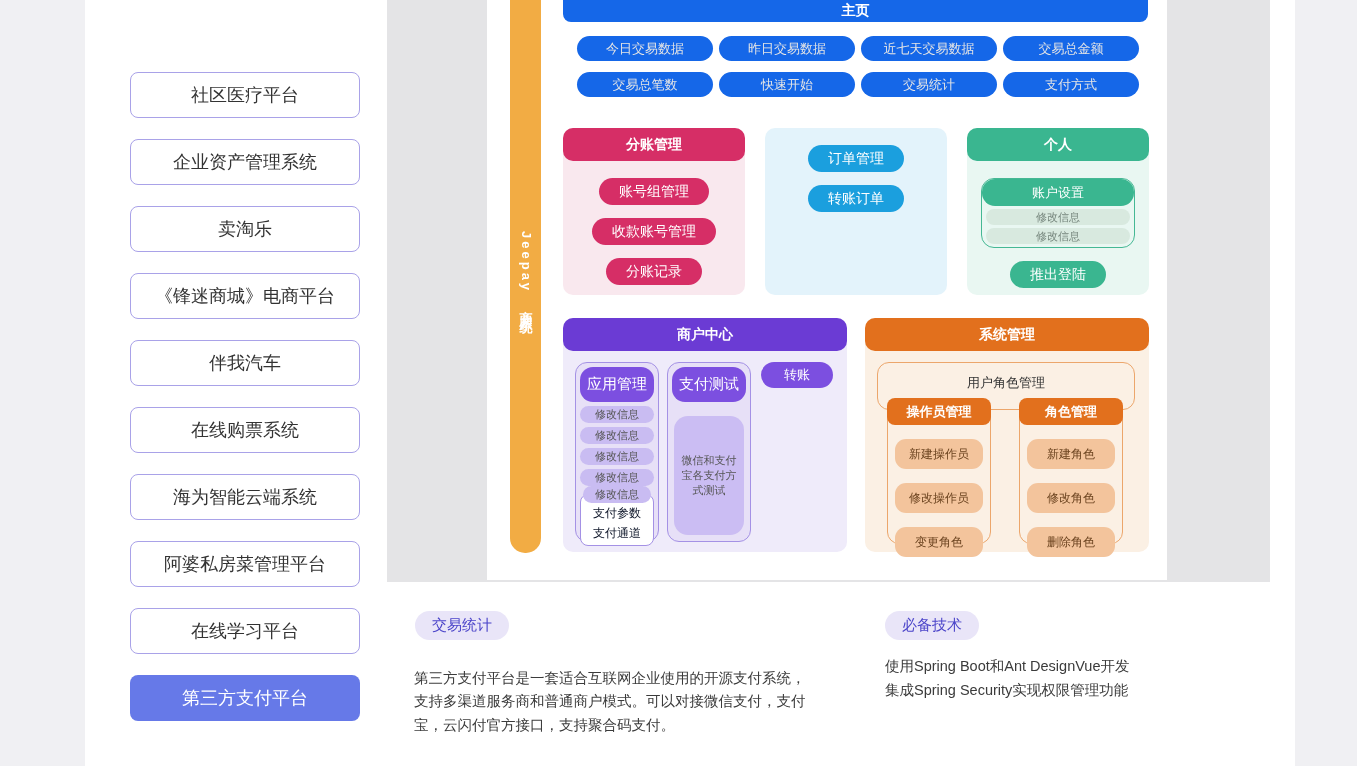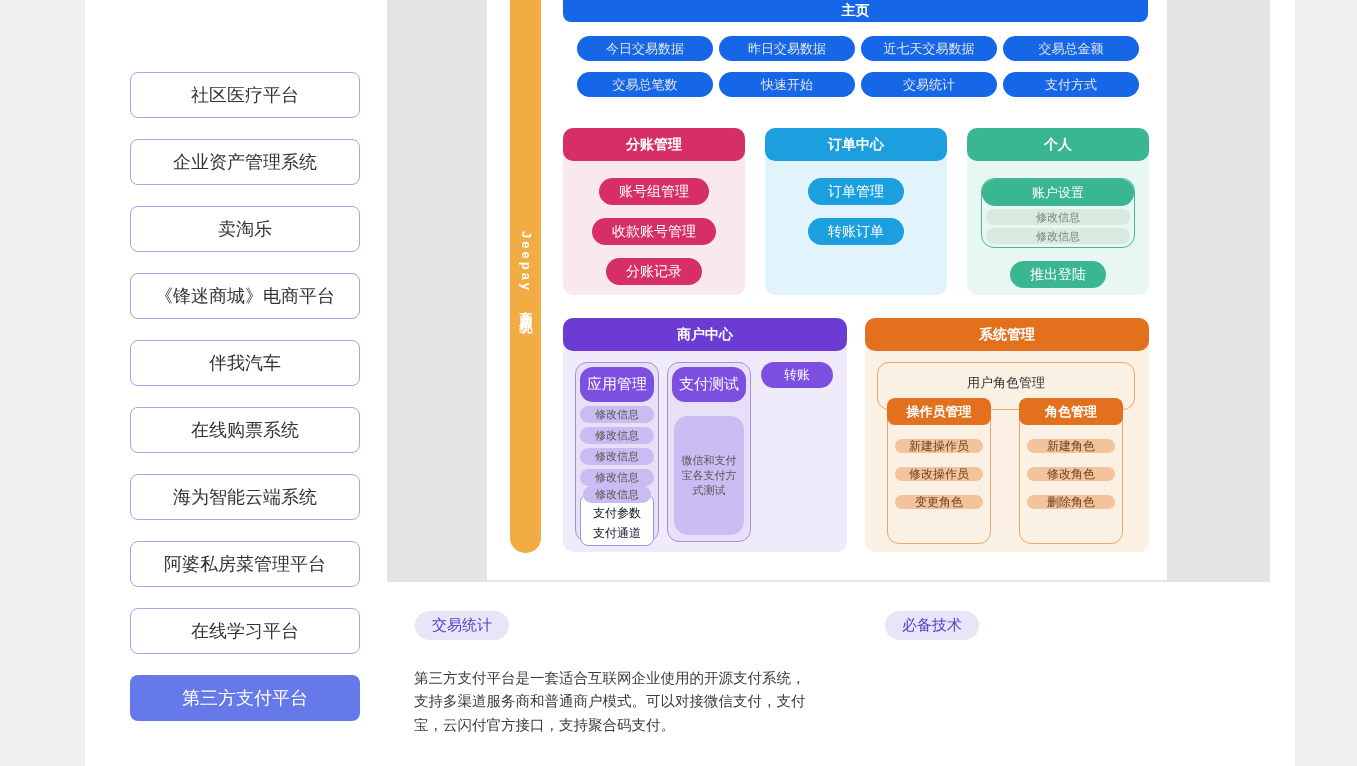--- a/index.html
+++ b/index.html
@@ -64,21 +64,21 @@
   .sec-system{left:378px;background:#fbf0e4;}
   .hdr-orange{background:#e2701d;}
   .group-box{position:absolute;left:12px;top:44px;width:258px;height:48px;border:1px solid #eca66b;
     border-radius:12px;box-sizing:border-box;text-align:center;padding-top:11px;font-size:13px;color:#333;}
   .scol{position:absolute;top:80px;bottom:8px;width:104px;background:#fbf0e4;border:1px solid #eca66b;
     border-radius:12px;box-sizing:border-box;}
   .scol-op{left:22px;} .scol-role{left:154px;}
   .scol-header{position:absolute;top:-1px;left:-1px;right:-1px;height:27px;background:#e2701d;
     border-radius:8px;color:#fff;font-size:13px;font-weight:bold;}
   .scol-items{display:flex;flex-direction:column;align-items:center;padding-top:40px;gap:14px;}
-  .spill{width:88px;height:14px;background:#f3c49c;border-radius:11px;color:#6b431f;font-size:12px;}
+  .spill{width:88px;height:30px;background:#f3c49c;border-radius:11px;color:#6b431f;font-size:12px;}
 
   .badge{position:absolute;height:29px;padding:0 17px;background:#e9e5f8;color:#4b44c9;
     border-radius:15px;font-size:15px;display:inline-flex;align-items:center;}
   .ov-badge{left:415px;top:611px;}
   .ov-text{position:absolute;left:414px;top:652px;width:400px;font-size:14.5px;color:#3b3b3b;line-height:23.5px;}
   .tech-badge{left:885px;top:611px;}
   .tech-lines{position:absolute;left:885px;top:655px;font-size:14.5px;color:#3b3b3b;line-height:23.5px;}
 </style>
 </head>
 <body>
@@ -119,21 +119,20 @@
       <div class="sec sec-ledger">
         <div class="sec-header hdr-pink flexc">分账管理</div>
         <div class="sec-body">
           <span class="pill pill-pink flexc">账号组管理</span>
           <span class="pill pill-pink flexc">收款账号管理</span>
           <span class="pill pill-pink flexc">分账记录</span>
         </div>
       </div>
 
       <div class="sec sec-orders">
-        <div class="sec-header hdr-sky flexc">订单中心</div>
         <div class="sec-body">
           <span class="pill pill-sky flexc">订单管理</span>
           <span class="pill pill-sky flexc">转账订单</span>
         </div>
       </div>
 
       <div class="sec sec-personal">
         <div class="sec-header hdr-green flexc">个人</div>
         <div class="sec-body">
           <div class="account-box">
@@ -187,13 +186,17 @@
         </div>
       </div>
 
     </div>
   </div>
 
   <span class="badge ov-badge">交易统计</span>
   <p class="ov-text">第三方支付平台是一套适合互联网企业使用的开源支付系统，支持多渠道服务商和普通商户模式。可以对接微信支付，支付宝，云闪付官方接口，支持聚合码支付。</p>
 
   <span class="badge tech-badge">必备技术</span>
+  <div class="tech-lines">
+    <div>使用Spring Boot和Ant DesignVue开发</div>
+    <div>集成Spring Security实现权限管理功能</div>
+  </div>
 </div>
 
 </body></html>

